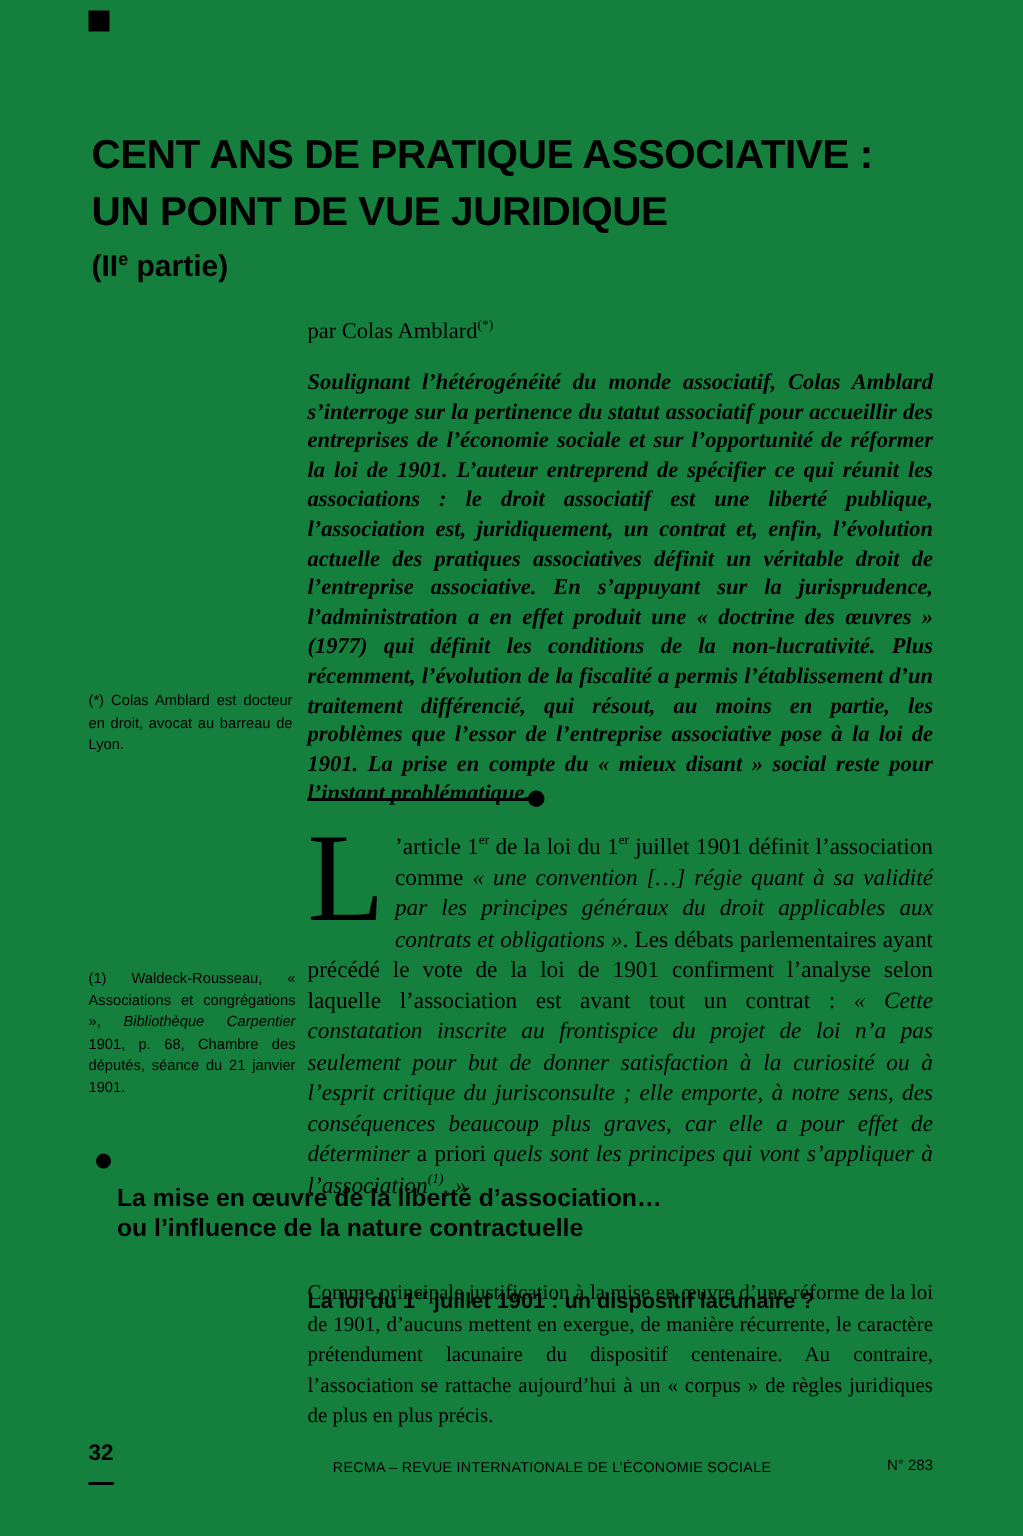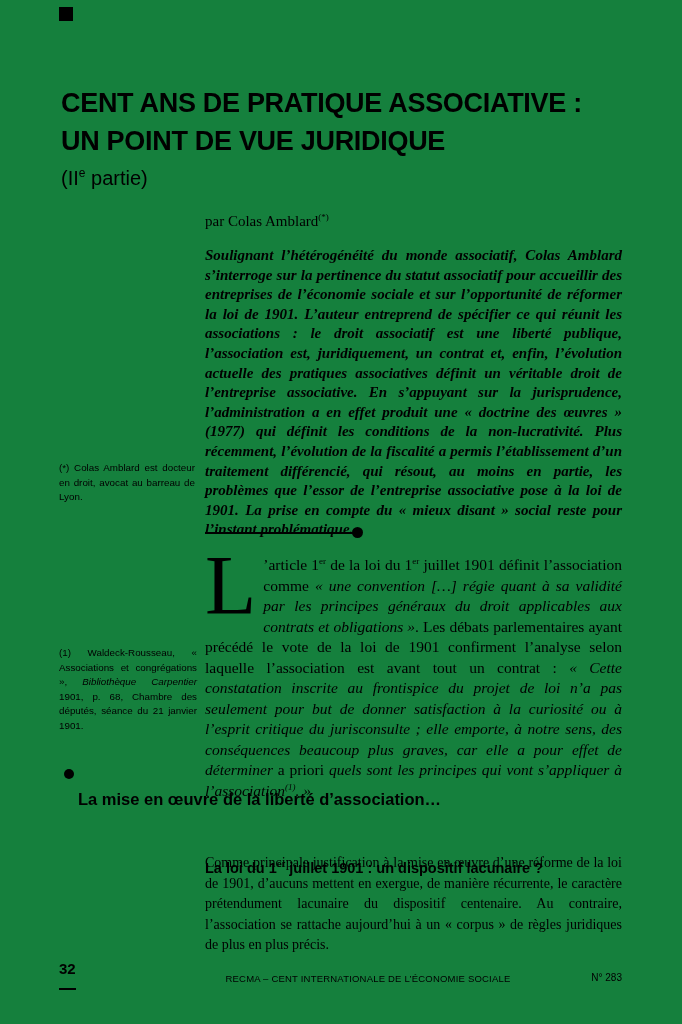--- a/index.html
+++ b/index.html
@@ -12,21 +12,21 @@
     color: #000000;
     font-family: "Liberation Serif", serif;
     overflow: hidden;
   }
   .abs { position: absolute; margin: 0; }
 
   .corner-square { left: 59px; top: 7px; width: 14px; height: 14px; background: #000; }
 
   .header { left: 61px; top: 84px; width: 566px; font-family: "Liberation Sans", sans-serif; }
   .title { font-size: 27px; font-weight: 700; line-height: 38px; letter-spacing: -0.3px; }
-  .subtitle { font-size: 20px; font-weight: 400; margin-top: 7px; }
+  .subtitle { font-size: 20px; font-weight: 700; margin-top: 7px; }
   .subtitle sup { font-size: 12px; line-height: 0; }
 
   .byline { left: 205px; top: 213px; font-size: 15px; }
   sup.note { font-size: 9px; vertical-align: super; line-height: 0; }
 
   .abstract {
     left: 205px; top: 246px; width: 417px;
     font-size: 15px; line-height: 19.6px;
     font-weight: 700; font-style: italic;
     text-align: justify;
@@ -130,26 +130,27 @@
   </p>
 
   <p class="abs fn fn-1">
     <span>(1) Waldeck-Rousseau, « Associations et congrégations », </span><span class="it">Bibliothèque Carpentier</span><span> 1901, p. 68, Chambre des députés, séance du 21 janvier 1901.</span>
   </p>
 
   <div class="abs section-bullet"></div>
 
   <h2 class="abs section-heading">
     <span>La mise en œuvre de la liberté d’association…</span><br>
+    <span>ou l’influence de la nature contractuelle</span>
   </h2>
 
   <h3 class="abs sub-heading">
     <span>La loi du 1</span><sup class="note">er</sup><span> juillet 1901 : un dispositif lacunaire ?</span>
   </h3>
 
   <p class="abs body-para">Comme principale justification à la mise en œuvre d’une réforme de la loi de 1901, d’aucuns mettent en exergue, de manière récurrente, le caractère prétendument lacunaire du dispositif centenaire. Au contraire, l’association se rattache aujourd’hui à un « corpus » de règles juridiques de plus en plus précis.</p>
 
   <div class="abs footer-page">32</div>
   <div class="abs footer-rule"></div>
-  <div class="abs footer-journal">RECMA – CENT INTERNATIONALE DE L’ÉCONOMIE SOCIALE</div>
+  <div class="abs footer-journal">RECMA – REVUE INTERNATIONALE DE L’ÉCONOMIE SOCIALE</div>
   <div class="abs footer-issue">N° 283</div>
 
 </div>
 
 </body></html>

